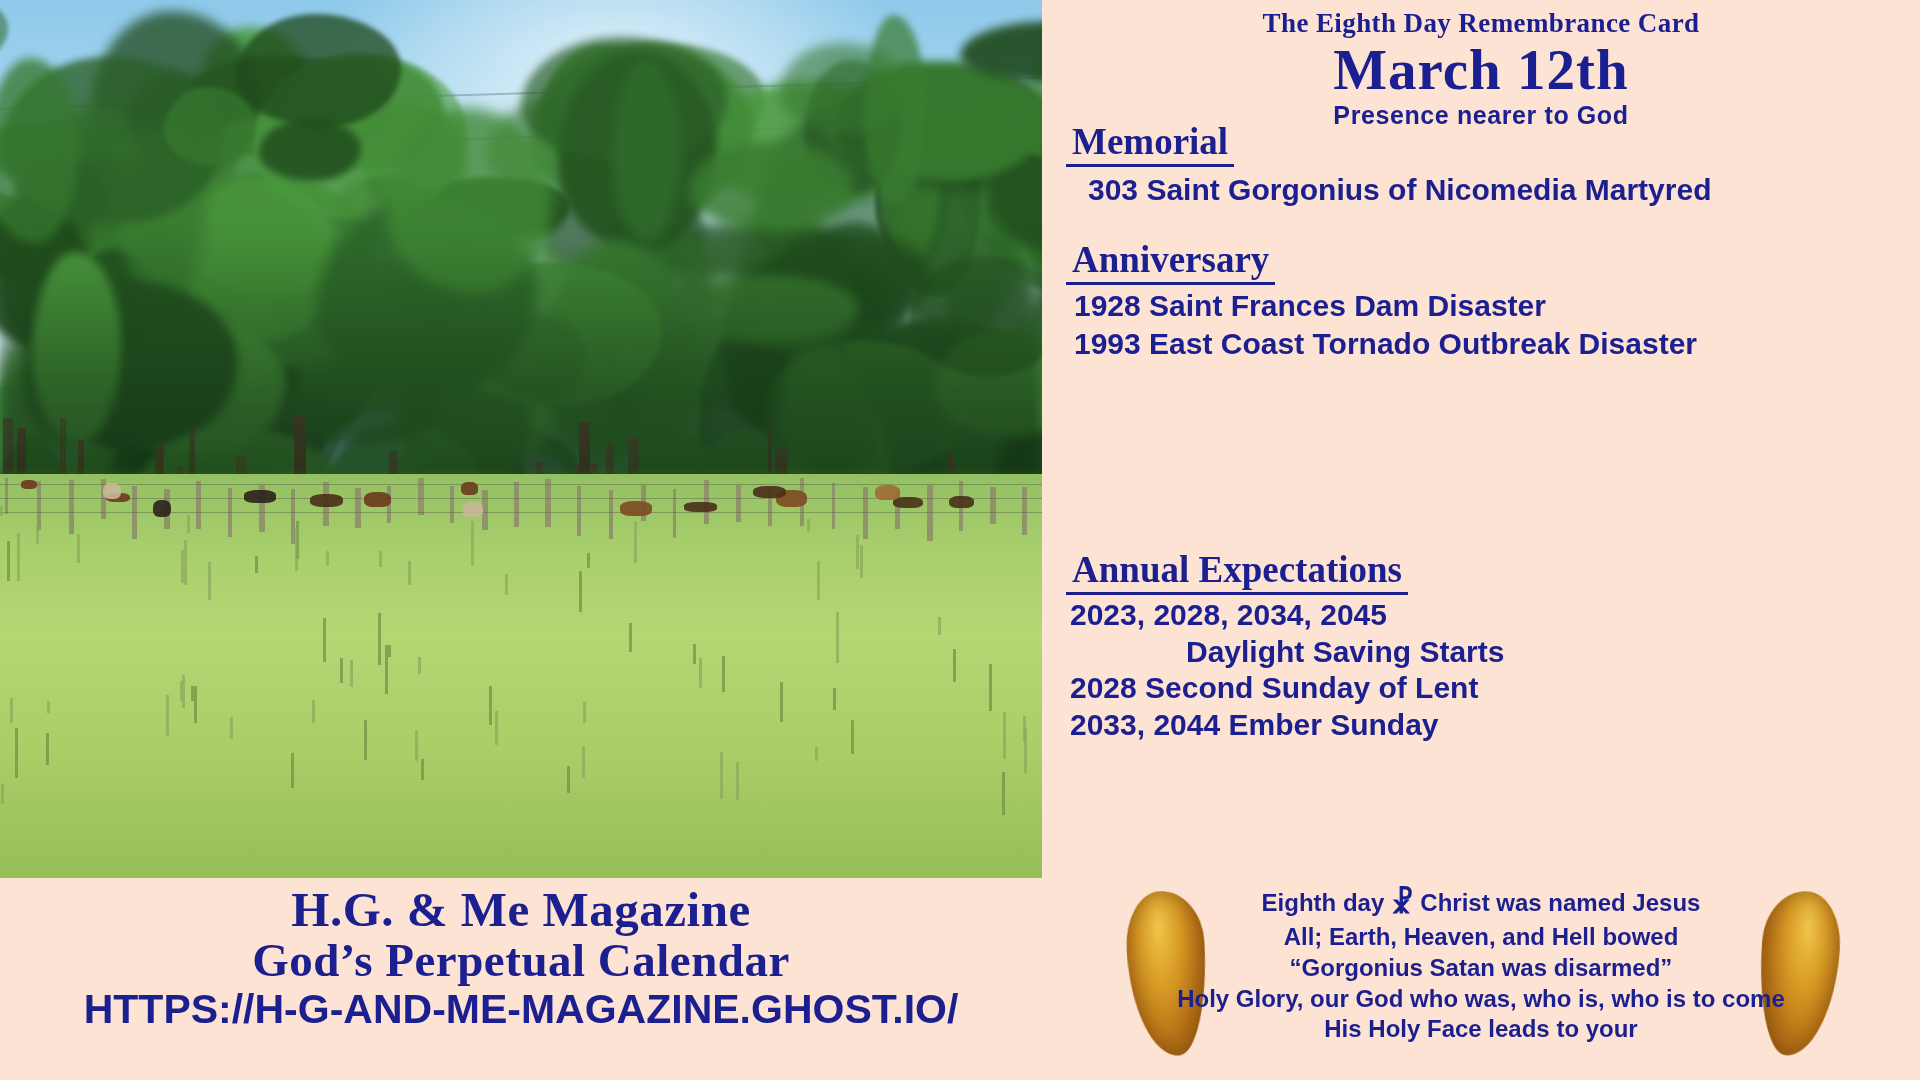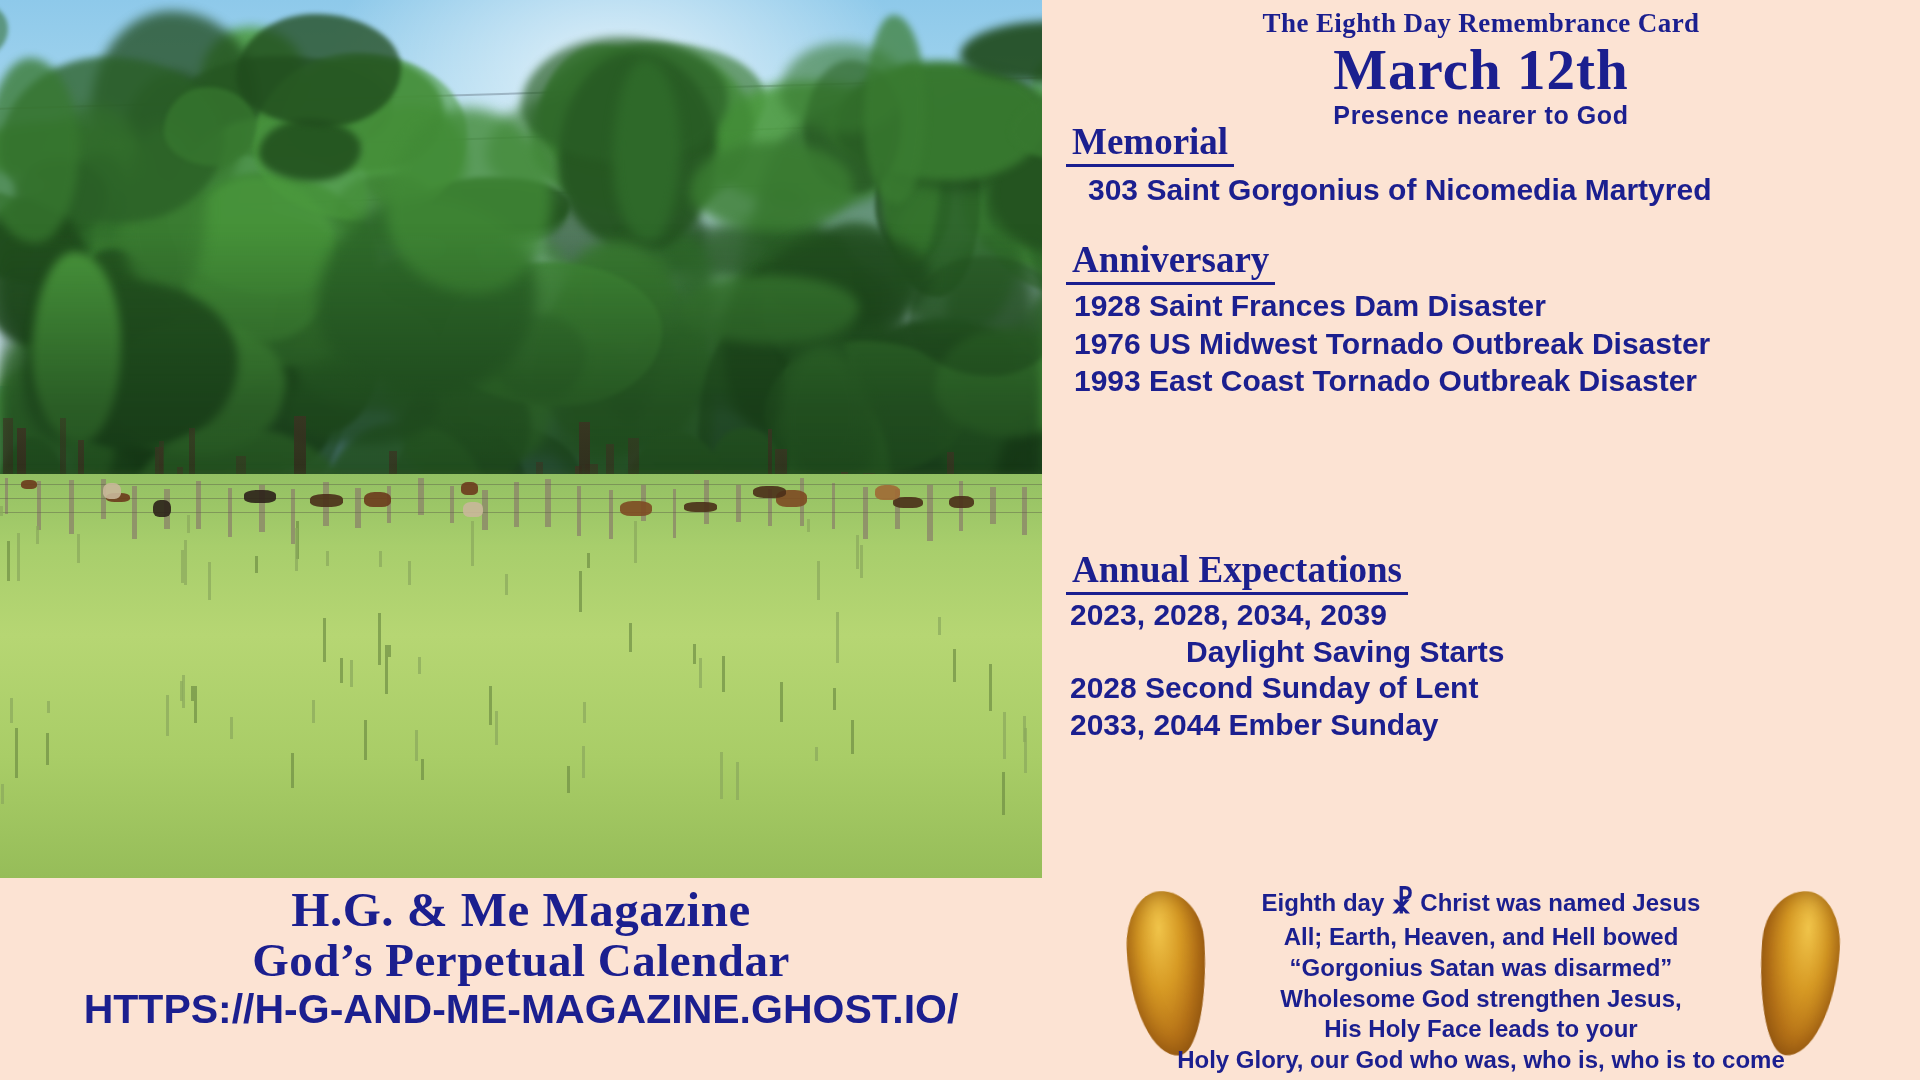--- a/index.html
+++ b/index.html
@@ -516,40 +516,38 @@
     </div>
 
     <div class="sec" id="memorial">
       <div class="sec-head">Memorial</div>
       <div class="sec-item">303 Saint Gorgonius of Nicomedia Martyred</div>
     </div>
 
     <div class="sec" id="anniversary">
       <div class="sec-head">Anniversary</div>
       <div class="sec-item">1928 Saint Frances Dam Disaster</div>
-      <div class="sec-item">1976 US Midwest Tornado Outbreak Disaster</div>
       <div class="sec-item">1993 East Coast Tornado Outbreak Disaster</div>
     </div>
 
     <div class="sec" id="expectations">
       <div class="sec-head">Annual Expectations</div>
-      <div class="sec-item">2023, 2028, 2034, 2039</div>
+      <div class="sec-item">2023, 2028, 2034, 2045</div>
       <div class="sec-item indent">Daylight Saving Starts</div>
       <div class="sec-item">2028 Second Sunday of Lent</div>
       <div class="sec-item">2033, 2044 Ember Sunday</div>
     </div>
   </div>
 
   <div id="verse">
     <div class="relic" id="relic-left"></div>
     <div class="relic" id="relic-right"></div>
 
     <div class="verse-line">
       <span>Eighth day </span><span class="chi">☧</span><span> Christ was named Jesus</span>
     </div>
     <div class="verse-line">All; Earth, Heaven, and Hell bowed</div>
     <div class="verse-line">“Gorgonius Satan was disarmed”</div>
-    <div class="verse-line">Wholesome God strengthen Jesus,</div>
+    <div class="verse-line">Holy Glory, our God who was, who is, who is to come</div>
     <div class="verse-line">His Holy Face leads to your</div>
-    <div class="verse-line">Holy Glory, our God who was, who is, who is to come</div>
   </div>
 
 </div>
 
 </body></html>

